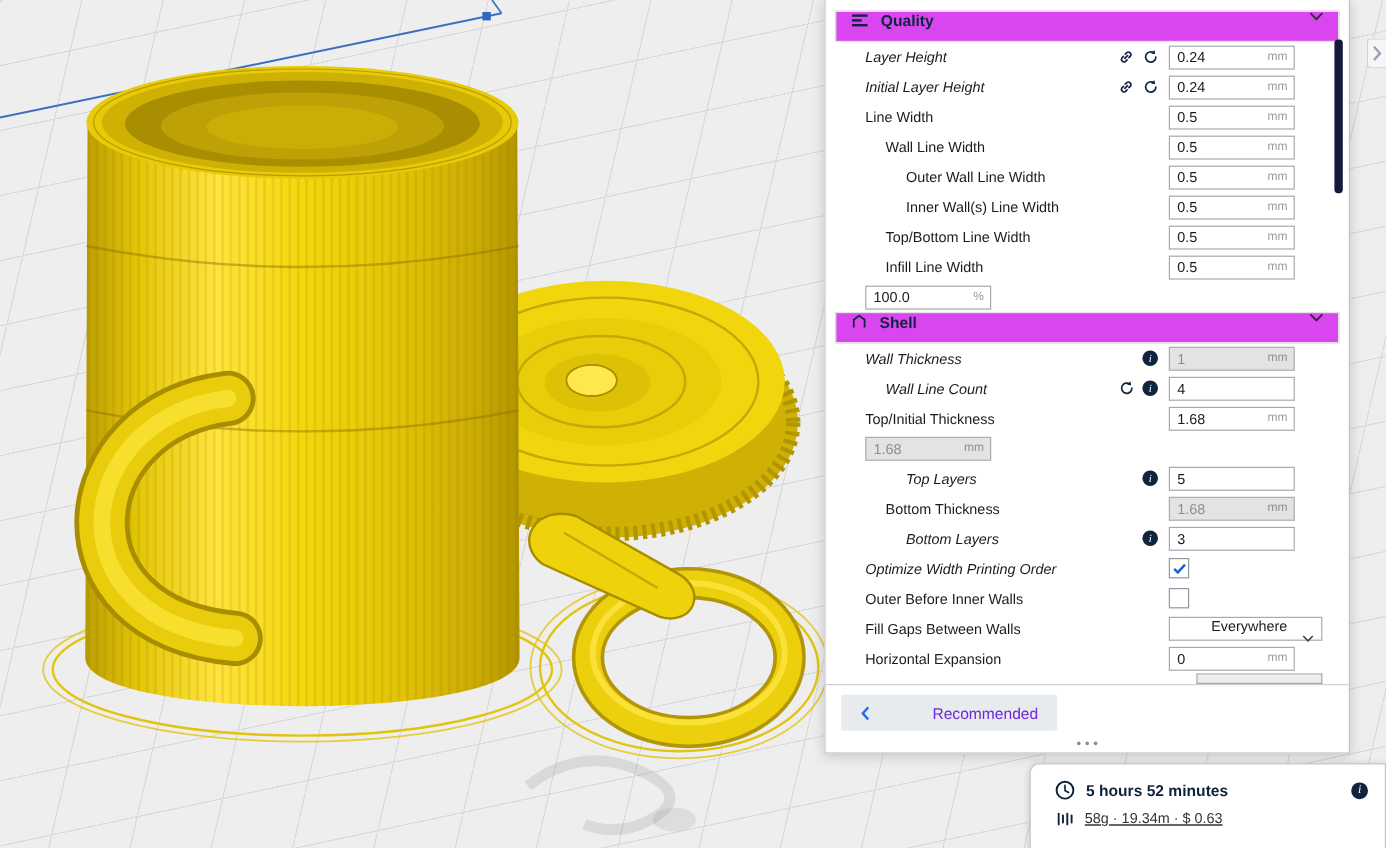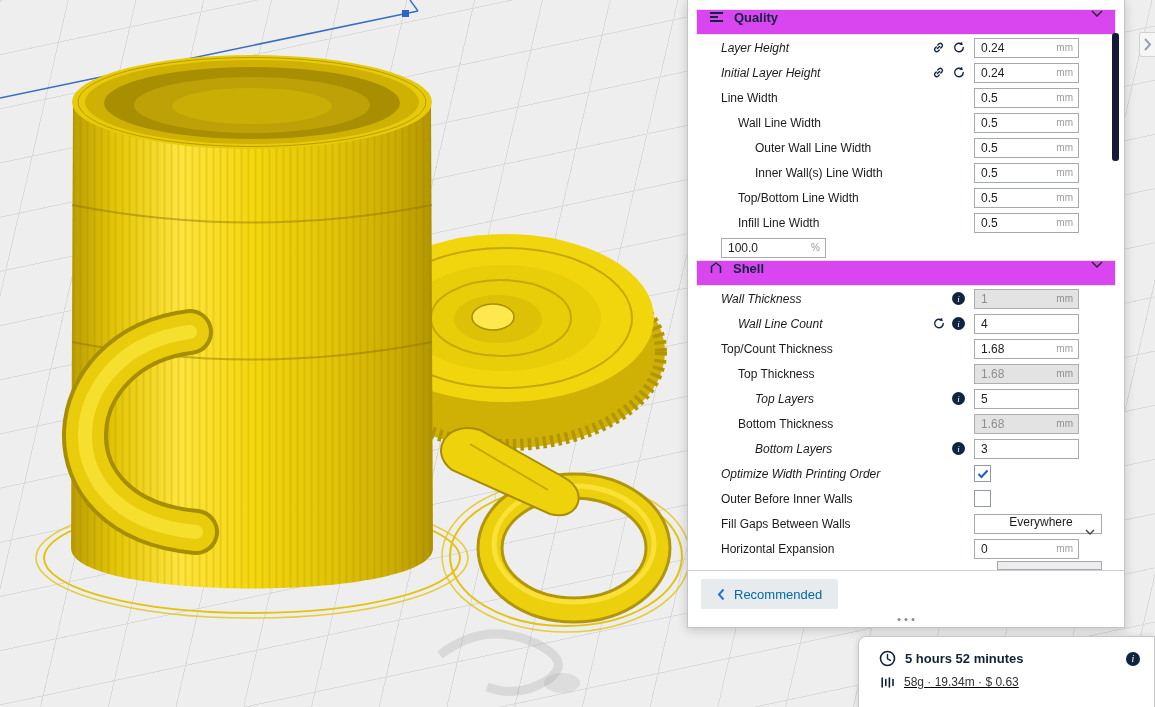--- a/index.html
+++ b/index.html
@@ -53,21 +53,21 @@
   }
   .dd-chevron{margin-left:auto;padding-right:6px;display:flex;align-items:center;}
   .partial-row{height:9px;overflow:hidden;display:flex;justify-content:flex-end;padding-right:22px;}
   .partial-row .vbox{height:9px;background:#ededed;}
   .panel-sep{border-top:1px solid #cfcfcf;}
   .panel-footer{position:relative;height:56px;}
   .rec-btn{
     position:absolute;left:13px;top:8px;height:30px;padding:0 16px;background:#e8ebee;
     border-radius:2px;display:inline-flex;align-items:center;gap:9px;cursor:pointer;
   }
-  .rec-btn span{color:#0369a1;font-size:13px;}
+  .rec-btn span{color:#6d28d9;font-size:13px;margin-left:43px;}
   .drag-dots{position:absolute;left:50%;bottom:3px;transform:translateX(-50%);
     display:flex;gap:4px;align-items:center;padding:3px;}
   .drag-dots i{width:3px;height:3px;border-radius:50%;background:#8a8a8a;display:block;}
   .vscroll{position:absolute;right:5px;top:33px;width:7px;height:128px;background:#14183a;border-radius:3px;}
   .panel-handle{
     position:absolute;left:1139px;top:32px;width:16px;height:25px;background:#f6f6f6;
     border:1px solid #d2d2d2;border-right:none;border-radius:3px 0 0 3px;
     display:flex;align-items:center;justify-content:center;box-sizing:border-box;
   }
   
@@ -355,31 +355,30 @@
     </span>
     <div class="ctrl">
         <div class="vbox">
       <span class="val">4</span>
       <span class="unit"></span>
     </div>
       </div>
   </div>
 
   <div class="row">
-    <span class="label">Top/Count Thickness</span>
+    <span class="label">Top/Initial Thickness</span>
     <div class="ctrl">
         <div class="vbox">
       <span class="val">1.68</span>
       <span class="unit">mm</span>
     </div>
       </div>
   </div>
 
   <div class="row dis">
-    <span class="label ind1">Top Thickness</span>
     <div class="ctrl">
         <div class="vbox">
       <span class="val">1.68</span>
       <span class="unit">mm</span>
     </div>
       </div>
   </div>
 
   <div class="row">
     <span class="label it ind2">Top Layers</span>

